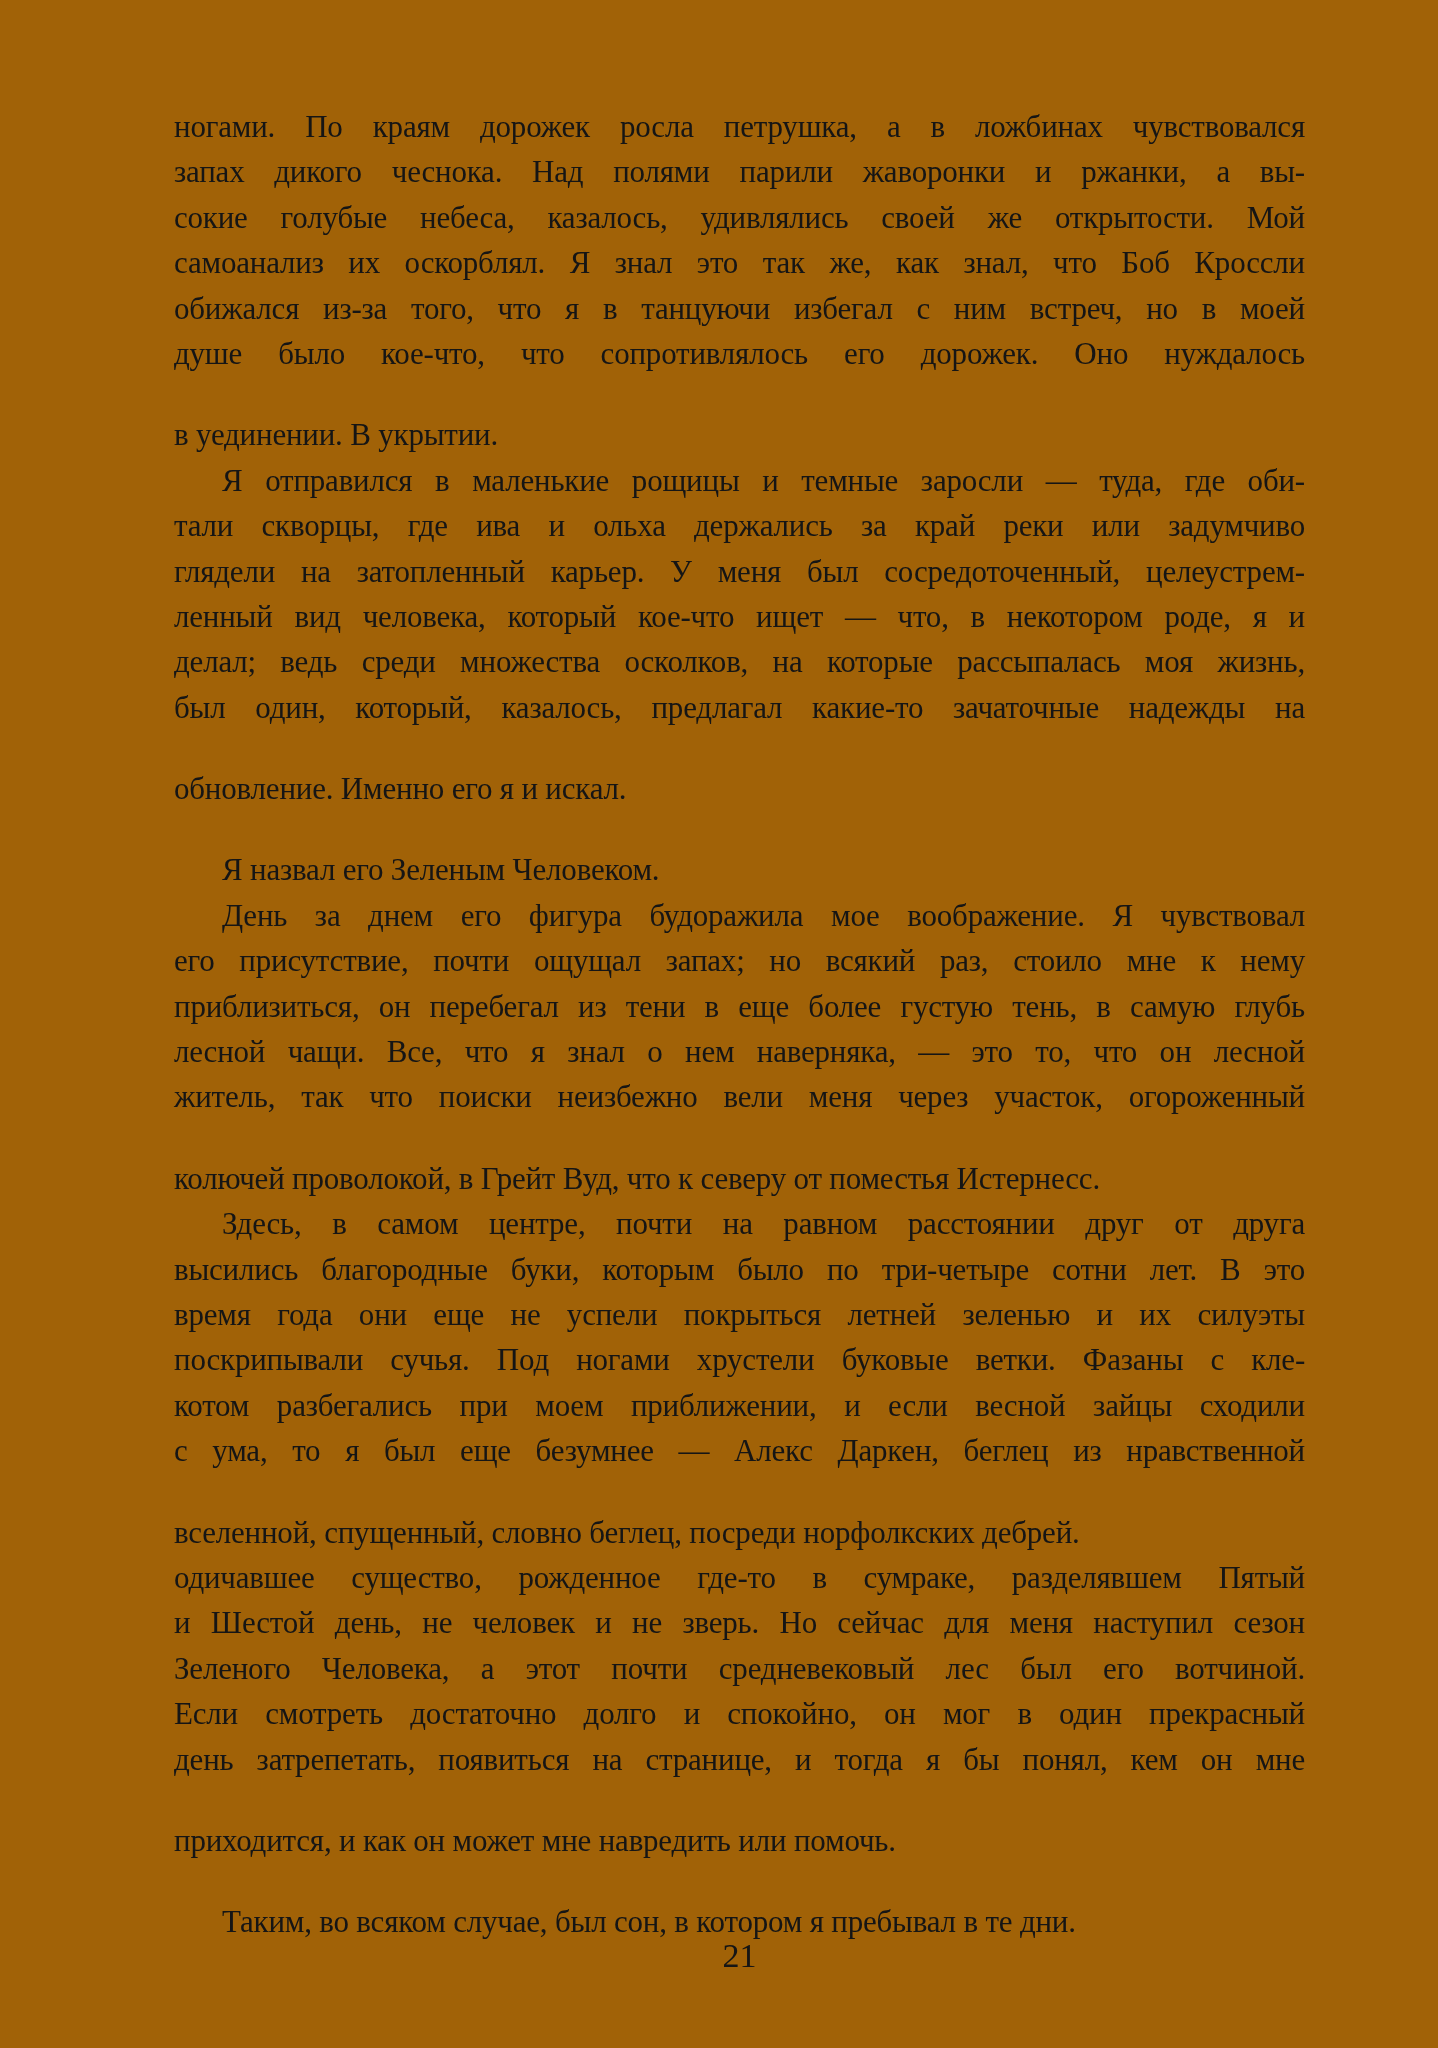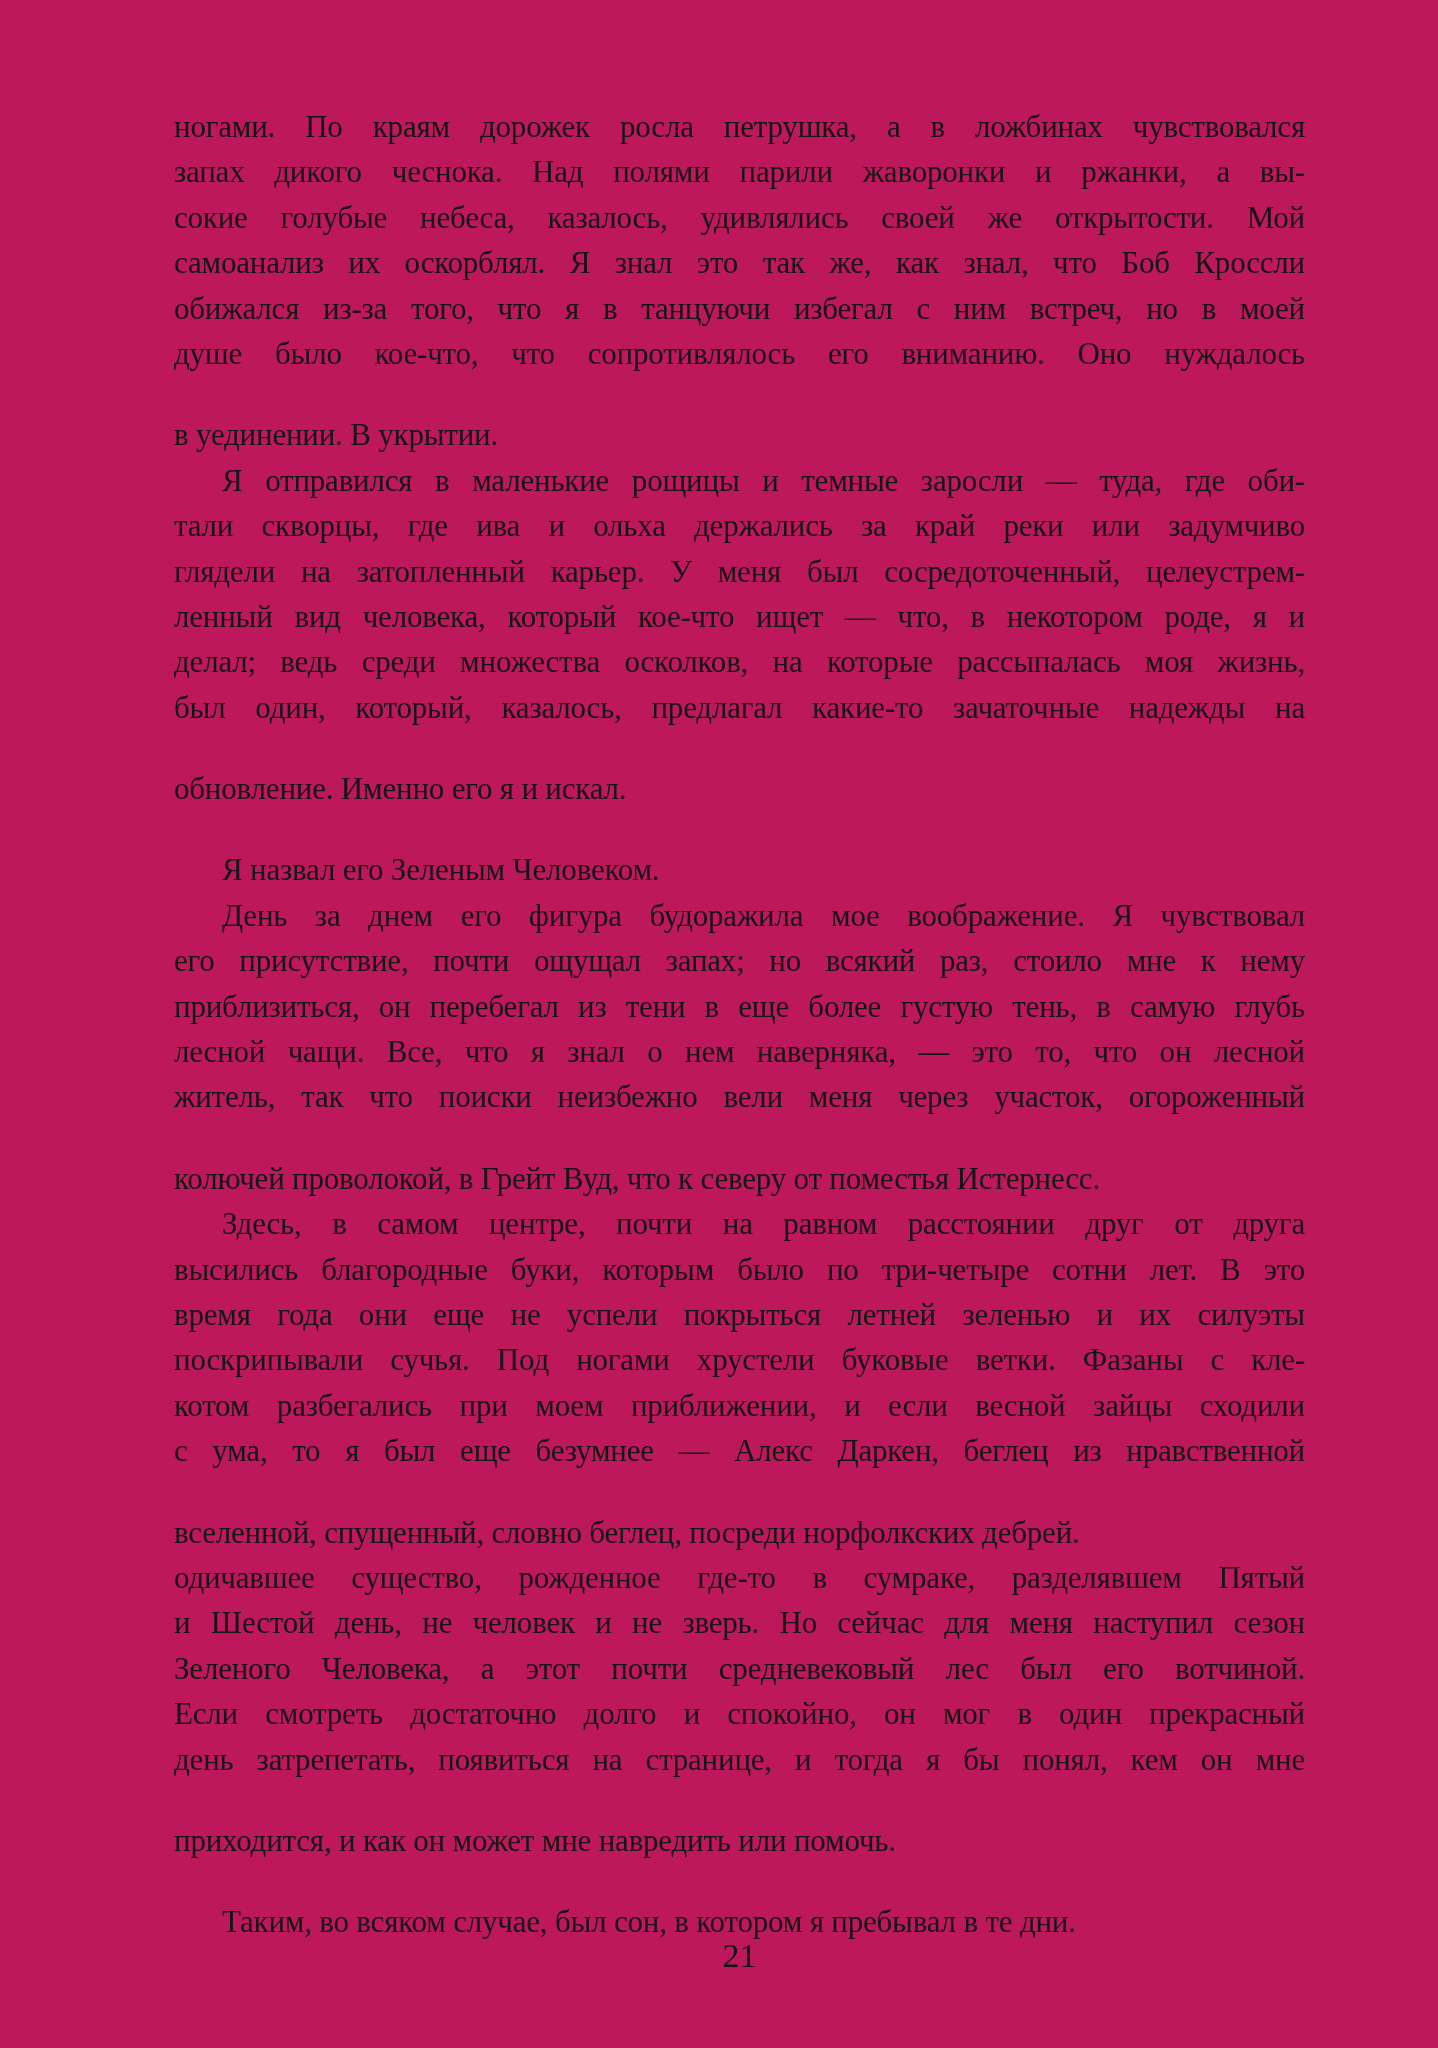--- a/index.html
+++ b/index.html
@@ -4,21 +4,21 @@
 <style>
   html, body {
     margin: 0;
     padding: 0;
     background: #ffffff;
   }
   .book-page {
     position: relative;
     width: 1438px;
     height: 2048px;
-    background: #be185d;
+    background: #a16207;
     overflow: hidden;
     font-family: "Liberation Serif", "DejaVu Serif", serif;
     color: #151515;
   }
   .text-block {
     position: absolute;
     left: 174px;
     top: 104px;
     width: 1131px;
   }
@@ -61,21 +61,21 @@
 <body>
 
 <div class="book-page">
   <div class="text-block">
       <div class="paragraph">
         <div class="text-line">ногами. По краям дорожек росла петрушка, а в ложбинах чувствовался</div>
         <div class="text-line">запах дикого чеснока. Над полями парили жаворонки и ржанки, а вы-</div>
         <div class="text-line">сокие голубые небеса, казалось, удивлялись своей же открытости. Мой</div>
         <div class="text-line">самоанализ их оскорблял. Я знал это так же, как знал, что Боб Кроссли</div>
         <div class="text-line">обижался из-за того, что я в танцуючи избегал с ним встреч, но в моей</div>
-        <div class="text-line">душе было кое-что, что сопротивлялось его вниманию. Оно нуждалось</div>
+        <div class="text-line">душе было кое-что, что сопротивлялось его дорожек. Оно нуждалось</div>
         <div class="text-line para-end">в уединении. В укрытии.</div>
       </div>
       <div class="paragraph">
         <div class="text-line indent">Я отправился в маленькие рощицы и темные заросли — туда, где оби-</div>
         <div class="text-line">тали скворцы, где ива и ольха держались за край реки или задумчиво</div>
         <div class="text-line">глядели на затопленный карьер. У меня был сосредоточенный, целеустрем-</div>
         <div class="text-line">ленный вид человека, который кое-что ищет — что, в некотором роде, я и</div>
         <div class="text-line">делал; ведь среди множества осколков, на которые рассыпалась моя жизнь,</div>
         <div class="text-line">был один, который, казалось, предлагал какие-то зачаточные надежды на</div>
         <div class="text-line para-end">обновление. Именно его я и искал.</div>

